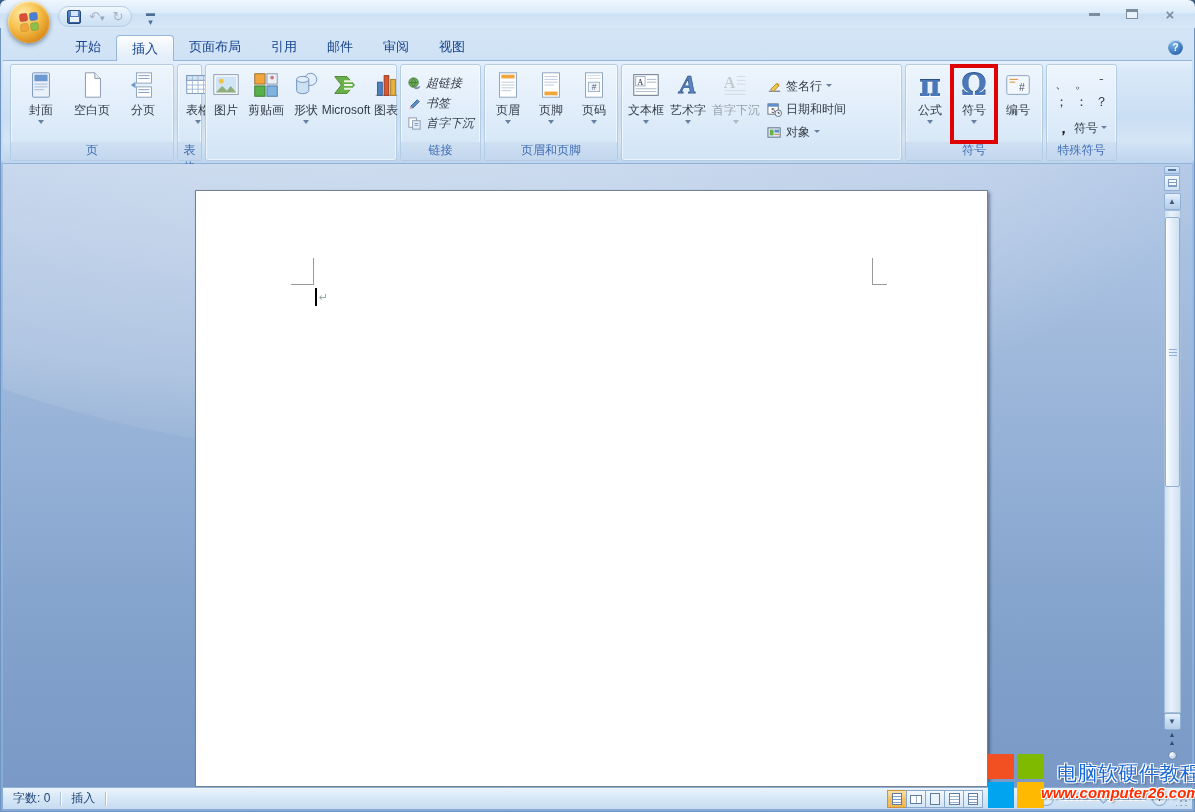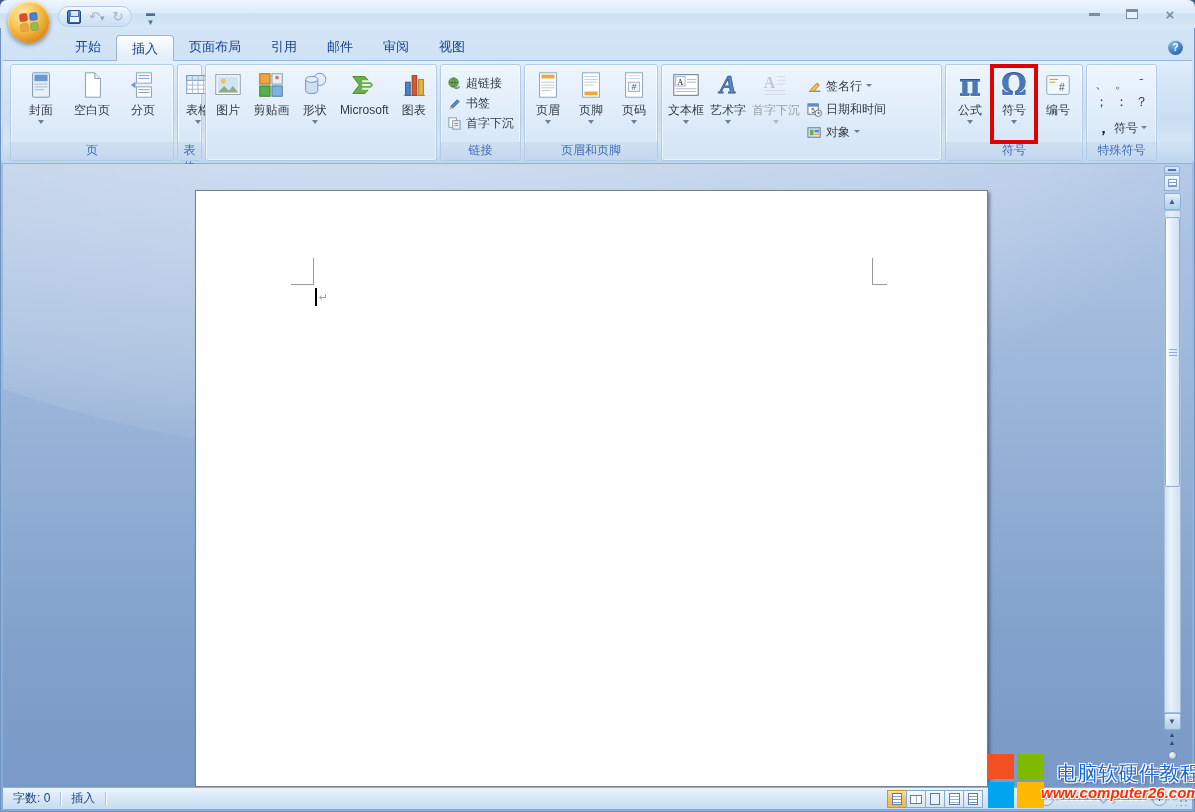--- a/index.html
+++ b/index.html
@@ -222,21 +222,21 @@
                 <path d="M4 16h24M4 20.5h24M10 6v19M16 6v19M22 6v19" stroke="#9db7d6" fill="none"></path>
               </svg>
             </span>
           <span class="blabel">表格</span>
           <span class="darr"></span>
         </div>
       </div>
       <div class="glabel">表格</div>
     </div>
 
-    <div class="group" style="width:232px">
+    <div class="group" style="width:192px">
       <div class="gc">
         <div class="big-btn">
           <span class="bicon">
               <svg width="30" height="30" viewBox="0 0 32 32">
                 <rect x="3" y="5" width="26" height="21" fill="#fff" stroke="#8797ad"></rect>
                 <rect x="5" y="7" width="22" height="17" fill="#cfe4f7"></rect>
                 <circle cx="11" cy="12" r="2.6" fill="#f5c242"></circle>
                 <path d="M5 24l7-7 5 5 4-5 6 7z" fill="#8fae7a"></path>
               </svg>
             </span>
@@ -282,21 +282,21 @@
                 <rect x="14" y="6" width="5" height="21" fill="#d8582f" stroke="#953a1e"></rect>
                 <rect x="21" y="10" width="5" height="17" fill="#e9b23c" stroke="#a87c24"></rect>
               </svg>
             </span>
           <span class="blabel">图表</span>
         </div>
       </div>
     </div>
 
     <div class="group" style="width:81px">
-      <div class="gc" style="flex-direction:column; align-items:stretch; justify-content:flex-start; padding:8px 2px 0;">
+      <div class="gc" style="flex-direction:column; align-items:stretch; justify-content:flex-start; padding:8px 2px 0;font-style:italic;">
         <div class="sm-btn">
           <span>
               <svg width="15" height="15" viewBox="0 0 16 16">
                 <circle cx="7" cy="7" r="5" fill="#6fae58" stroke="#49813a"></circle>
                 <path d="M2.5 7h9M7 2.5c-2.5 3-2.5 6 0 9M7 2.5c2.5 3 2.5 6 0 9" stroke="#3c6e30" fill="none" stroke-width=".8"></path>
                 <path d="M8 12c2 2 5 1 5-1" stroke="#7d8fa8" stroke-width="2" fill="none"></path>
               </svg>
             </span>
           <span>超链接</span>
         </div>

